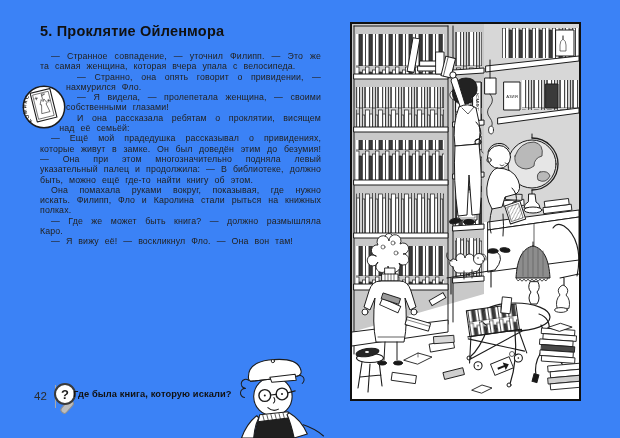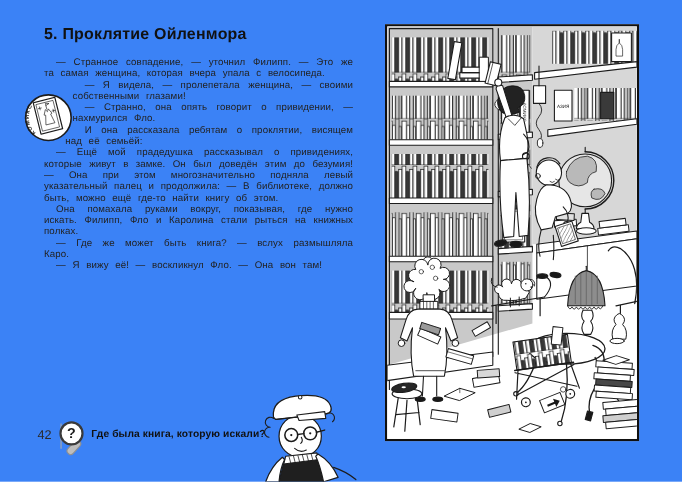--- a/index.html
+++ b/index.html
@@ -20,21 +20,21 @@
 
   
   .illo{position:absolute;left:350px;top:22px;width:227px;height:375px;
         border:2.5px solid #101010;background:#fff;box-sizing:content-box;}
   .illo svg{display:block;width:100%;height:100%;}
 
   
   .page-num{position:absolute;left:34px;top:390px;font-size:11.5px;color:#2a2a2a;text-align:right;}
   .foot-div{position:absolute;left:55px;top:385px;width:1px;height:23px;background:#a9a9a9;}
   .magnifier{position:absolute;left:52px;top:381px;width:36px;height:40px;}
-  .question{position:absolute;left:83px;top:389px;font-size:9.3px;font-weight:bold;
+  .question{position:absolute;left:73px;top:389px;font-size:9.3px;font-weight:bold;
             color:#111;letter-spacing:.1px;}
   .kid{position:absolute;left:236px;top:355px;width:90px;height:83px;}
   .kid svg{display:block;width:100%;height:100%;}
 </style>
 </head>
 <body>
 
 <div class="page">
 
   <div class="text-col">
@@ -53,26 +53,26 @@
               <path d="M19,12.5 v3 M17.5,14 h3 M31.5,18 v3 M30,19.5 h3" stroke-width="0.6"></path>
             </g>
             <path id="badgeArc" d="M12.5,40 A20.5,20.5 0 0 1 9.5,13" stroke="none"></path>
             <text font-size="5.6" font-weight="bold" fill="#1c1c1c" stroke="none" letter-spacing="1" font-family="Liberation Sans, sans-serif">
               <textPath href="#badgeArc">КОМИКС</textPath>
             </text>
           </g>
         </svg>
       </span>
     </p>
+    <p>— Странно, она опять говорит о привидении, — нахмурился Фло.</p>
     <p>— Я видела, — пролепетала женщина, — своими собственными глазами!</p>
-    <p>— Странно, она опять говорит о привидении, — нахмурился Фло.</p>
     <p>И она рассказала ребятам о проклятии, висящем над её семьёй:</p>
     <p>— Ещё мой прадедушка рассказывал о привидениях, которые живут в замке. Он был доведён этим до безумия! — Она при этом многозначительно подняла левый указательный палец и продолжила: — В библиотеке, должно быть, можно ещё где-то найти книгу об этом.</p>
     <p>Она помахала руками вокруг, показывая, где нужно искать. Филипп, Фло и Каролина стали рыться на книжных полках.</p>
-    <p>— Где же может быть книга? — вслух размышляла Каро.</p>
+    <p>— Где же может быть книга? — должно размышляла Каро.</p>
     <p>— Я вижу её! — воскликнул Фло. — Она вон там!</p>
   </div>
 
   <div class="illo">
     <svg viewBox="0 0 227 375">
       <defs>
         <pattern id="sp" width="10" height="42" patternUnits="userSpaceOnUse">
           <rect x="0.4" y="4" width="3" height="38" fill="#fff" stroke="#1c1c1c" stroke-width="0.7"></rect>
           <rect x="3.6" y="1" width="3.4" height="41" fill="#fff" stroke="#1c1c1c" stroke-width="0.7"></rect>
           <rect x="7.2" y="6" width="2.4" height="36" fill="#3a3a3a" stroke="#1c1c1c" stroke-width="0.7"></rect>

